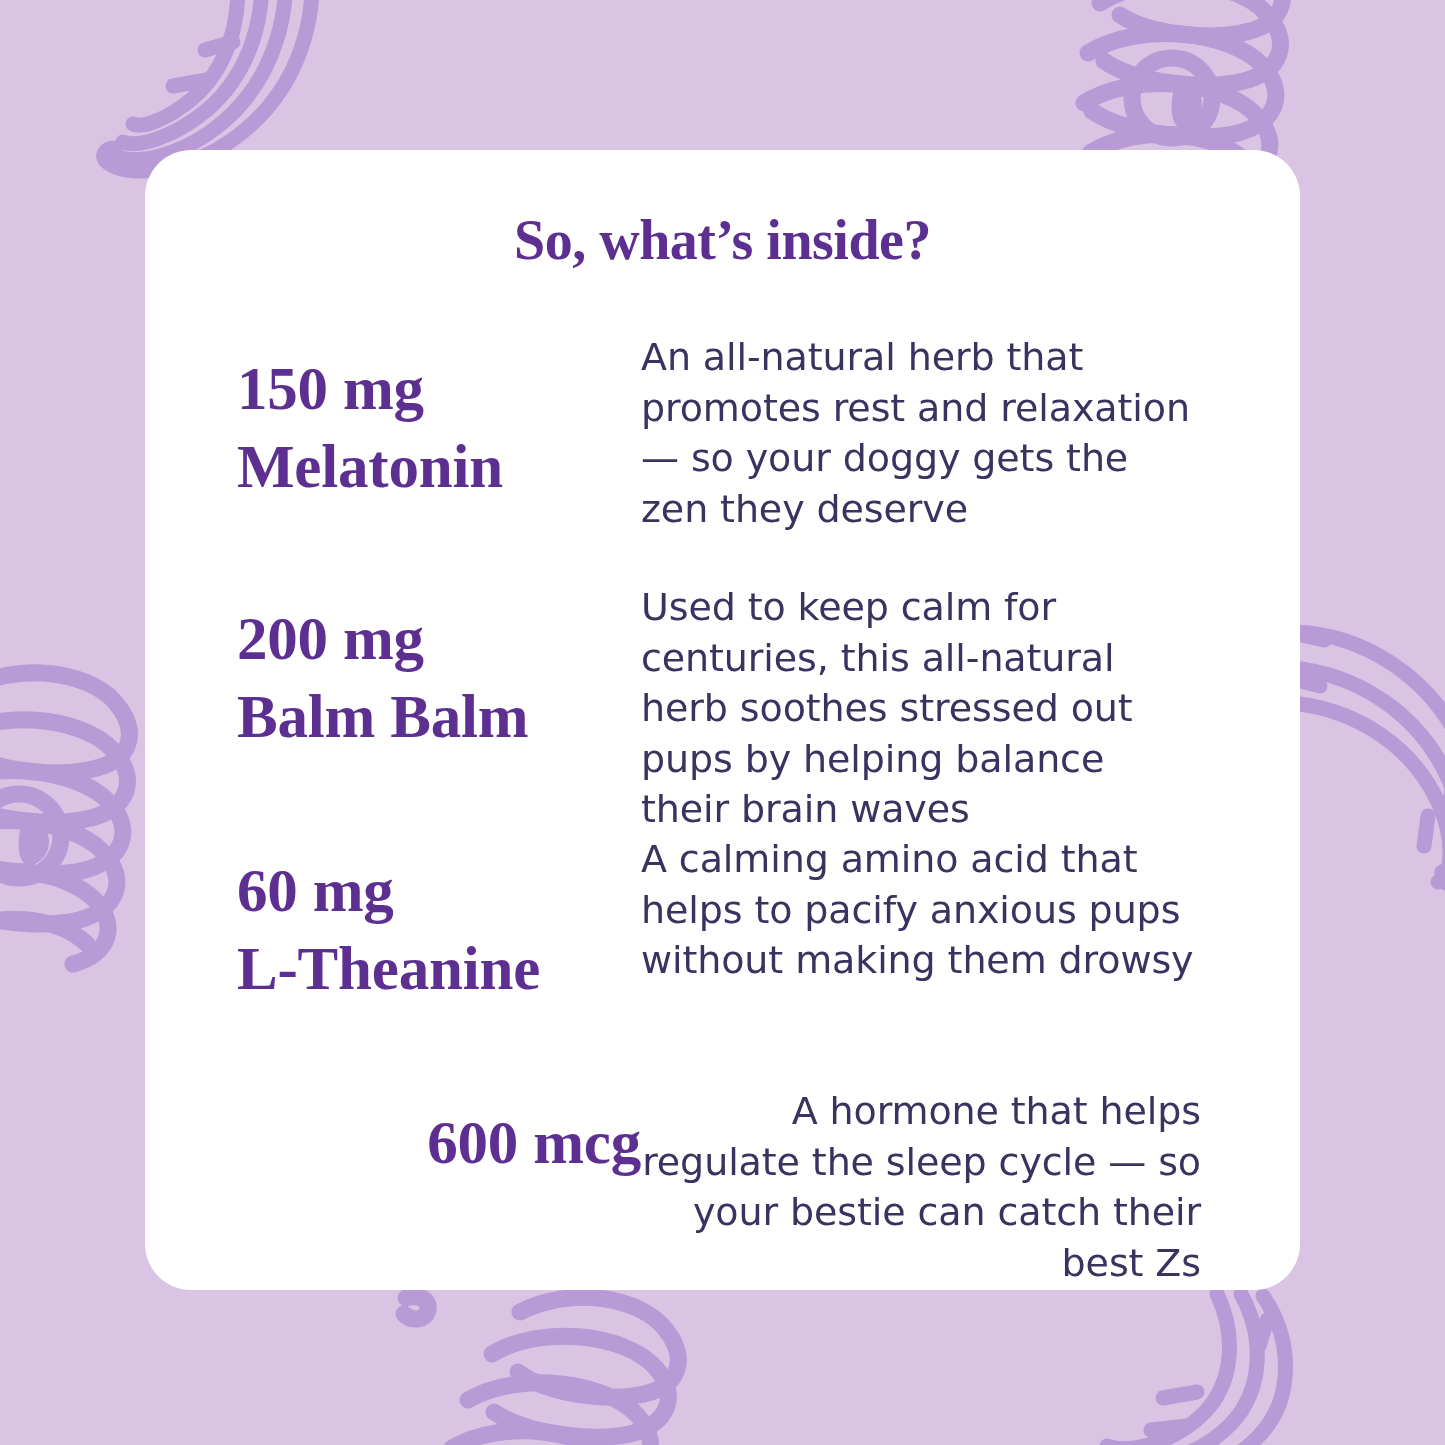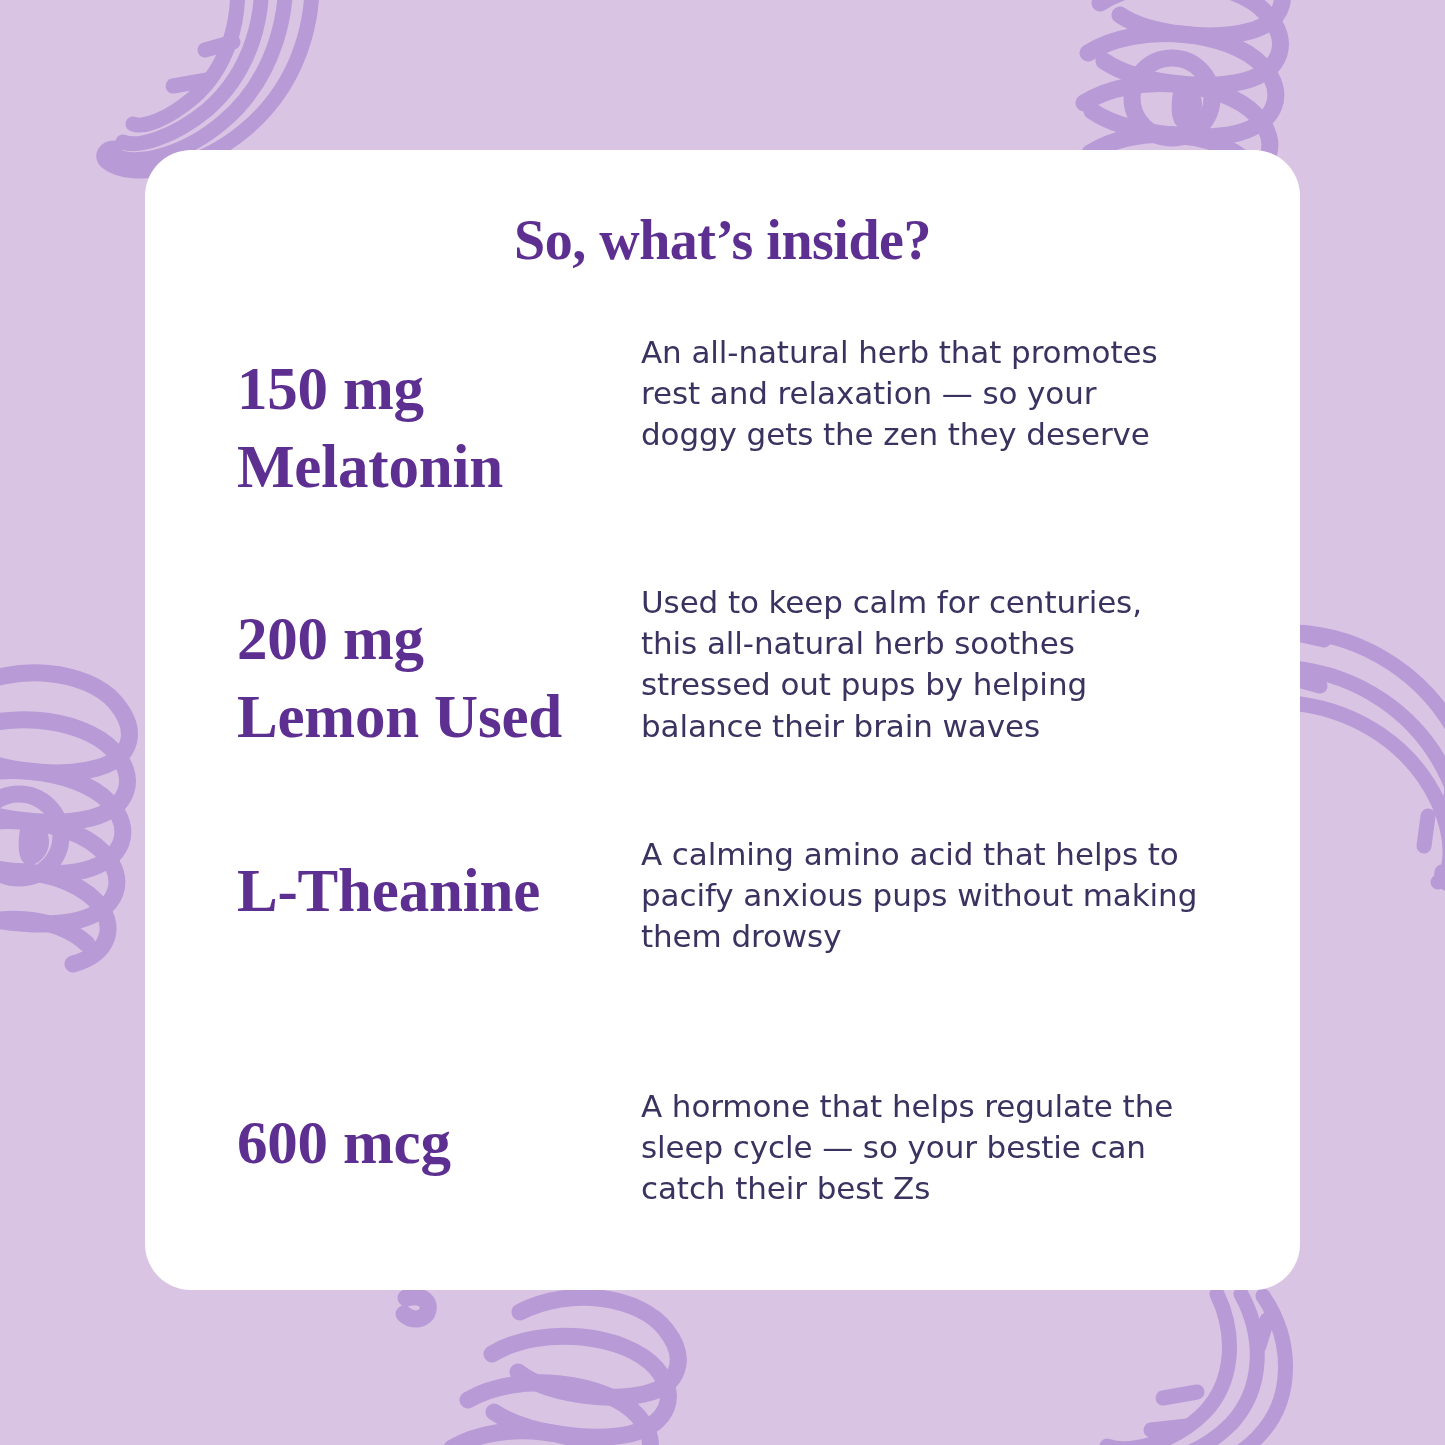--- a/index.html
+++ b/index.html
@@ -83,32 +83,32 @@
     color: #5d2f91;
     padding-top: 18px;
     letter-spacing: -0.2px;
   }
   .row-amount .dose { display: block; }
   .row-amount .ingredient { display: block; }
 
   .row-desc {
     flex: 1 1 auto;
     font-family: "DejaVu Sans", "Liberation Sans", sans-serif;
-    font-size: 31px;
+    font-size: 38px;
     line-height: 1.33;
     color: #3b3260;
     max-width: 560px;
     letter-spacing: -0.1px;
   }
 
   
   .row:nth-child(1) { height: 250px; }
   .row:nth-child(2) { height: 252px; }
   .row:nth-child(3) { height: 252px; }
-  .row:nth-child(4) { height: 252px; }
+  .row:nth-child(4) { height: 252px; text-align: right; }
 </style>
 </head>
 <body>
 
 <div class="poster">
 
   <div class="doodle-layer">
 
     <div class="doodle" style="left:55px; top:-70px;">
       <svg width="300" height="260" viewBox="0 0 300 260" fill="none" stroke="#b79ad6" stroke-width="15" stroke-linecap="round" stroke-linejoin="round">
@@ -196,27 +196,28 @@
         <div class="row-amount">
           <span class="dose">150 mg</span>
           <span class="ingredient">Melatonin</span>
         </div>
         <div class="row-desc">An all-natural herb that promotes rest and relaxation — so your doggy gets the zen they deserve</div>
       </div>
 
       <div class="row">
         <div class="row-amount">
           <span class="dose">200 mg</span>
-          <span class="ingredient">Lemon Used</span>
+          <span class="ingredient">Balm Balm</span>
         </div>
         <div class="row-desc">Used to keep calm for centuries, this all-natural herb soothes stressed out pups by helping balance their brain waves</div>
       </div>
 
       <div class="row">
         <div class="row-amount">
+          <span class="dose">60 mg</span>
           <span class="ingredient">L-Theanine</span>
         </div>
         <div class="row-desc">A calming amino acid that helps to pacify anxious pups without making them drowsy</div>
       </div>
 
       <div class="row">
         <div class="row-amount">
           <span class="dose">600 mcg</span>
         </div>
         <div class="row-desc">A hormone that helps regulate the sleep cycle — so your bestie can catch their best Zs</div>

